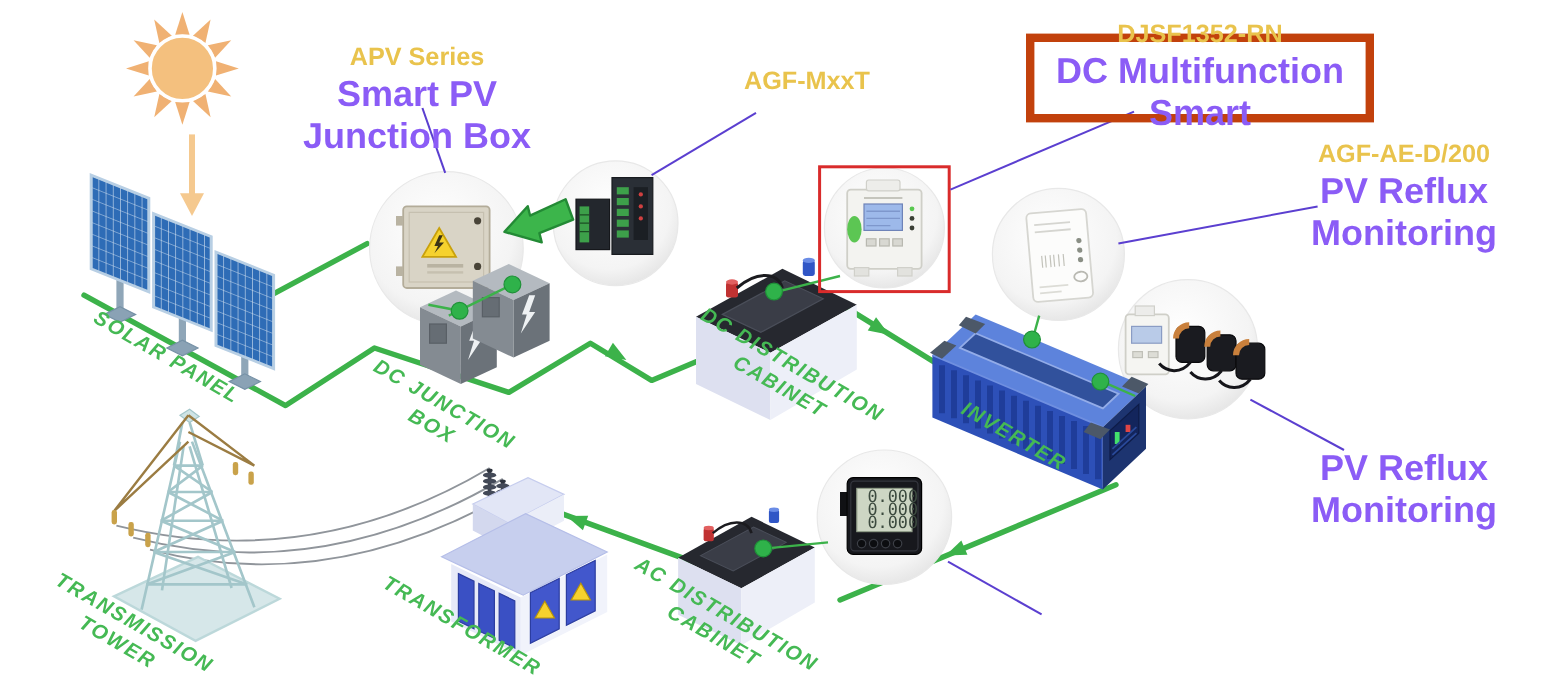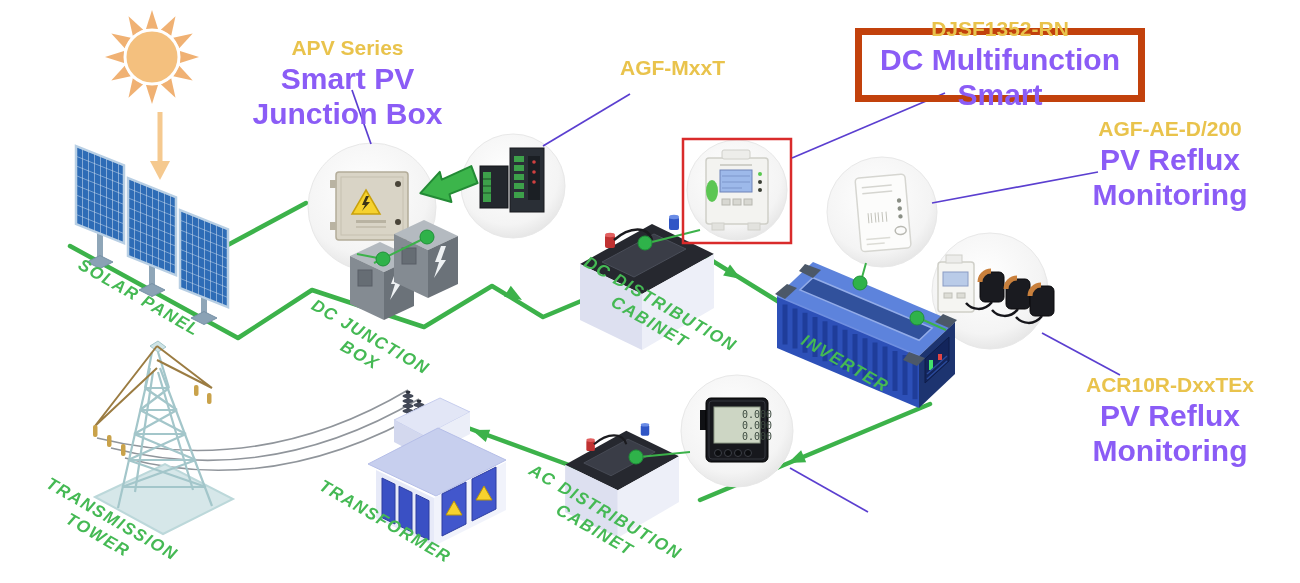--- a/index.html
+++ b/index.html
@@ -6,22 +6,22 @@
   #stage{position:relative;width:1300px;height:583px;background:#ffffff;overflow:hidden;
          font-family:"Liberation Sans",sans-serif;}
   #scene{position:absolute;left:0;top:0;}
   .callout{position:absolute;text-align:center;font-weight:bold;line-height:1.18;}
   .callout .model{color:#e9c34c;font-size:21px;}
   .callout .desc{color:#8b5cf6;font-size:30px;}
   .redbox{border:7px solid #c2410c;display:flex;flex-direction:column;justify-content:center;}
   .comp{position:absolute;color:#45b954;font-style:italic;font-weight:bold;font-size:17px;
         letter-spacing:1.5px;white-space:pre-line;text-align:center;transform:rotate(30deg);line-height:1.25;}
   .lcdtext{position:absolute;left:716px;top:409px;width:56px;height:32px;
-           font-family:"DejaVu Sans Mono",monospace;font-size:10px;line-height:11px;
-           text-align:right;color:#3c4a3f;white-space:pre-line;}
+           font-family:"DejaVu Sans Mono",monospace;font-size:14px;line-height:11px;
+           text-align:center;color:#3c4a3f;white-space:pre-line;}
 </style>
 </head>
 <body>
 
 <div id="stage">
 <svg id="scene" width="1300" height="583" viewBox="0 0 1300 583">
   <defs>
     <radialGradient id="cg" cx="45%" cy="38%" r="68%">
       <stop offset="0%" stop-color="#ffffff"></stop>
           <stop offset="72%" stop-color="#f4f4f4"></stop>
@@ -339,21 +339,20 @@
 </div>
 <div class="callout redbox" style="left:855px;top:28px;width:276px;height:60px;">
   <div class="model">DJSF1352-RN</div>
   <div class="desc">DC Multifunction Smart</div>
 </div>
 <div class="callout" style="left:1044px;top:117px;width:252px;">
   <div class="model">AGF-AE-D/200</div>
   <div class="desc">PV Reflux Monitoring</div>
 </div>
 <div class="callout" style="left:1045px;top:373px;width:250px;">
-  <div class="model">ACR10R-DxxTEx</div>
   <div class="desc">PV Reflux Monitoring</div>
 </div>
 
 <div class="comp" style="left:64px;top:287px;width:150px;">SOLAR PANEL</div>
 <div class="comp" style="left:275px;top:325px;width:180px;">DC JUNCTION BOX</div>
 <div class="comp" style="left:565px;top:292px;width:180px;">DC DISTRIBUTION
 CABINET</div>
 <div class="comp" style="left:785px;top:353px;width:120px;">INVERTER</div>
 <div class="comp" style="left:33px;top:505px;width:140px;">TRANSMISSION
 TOWER</div>

